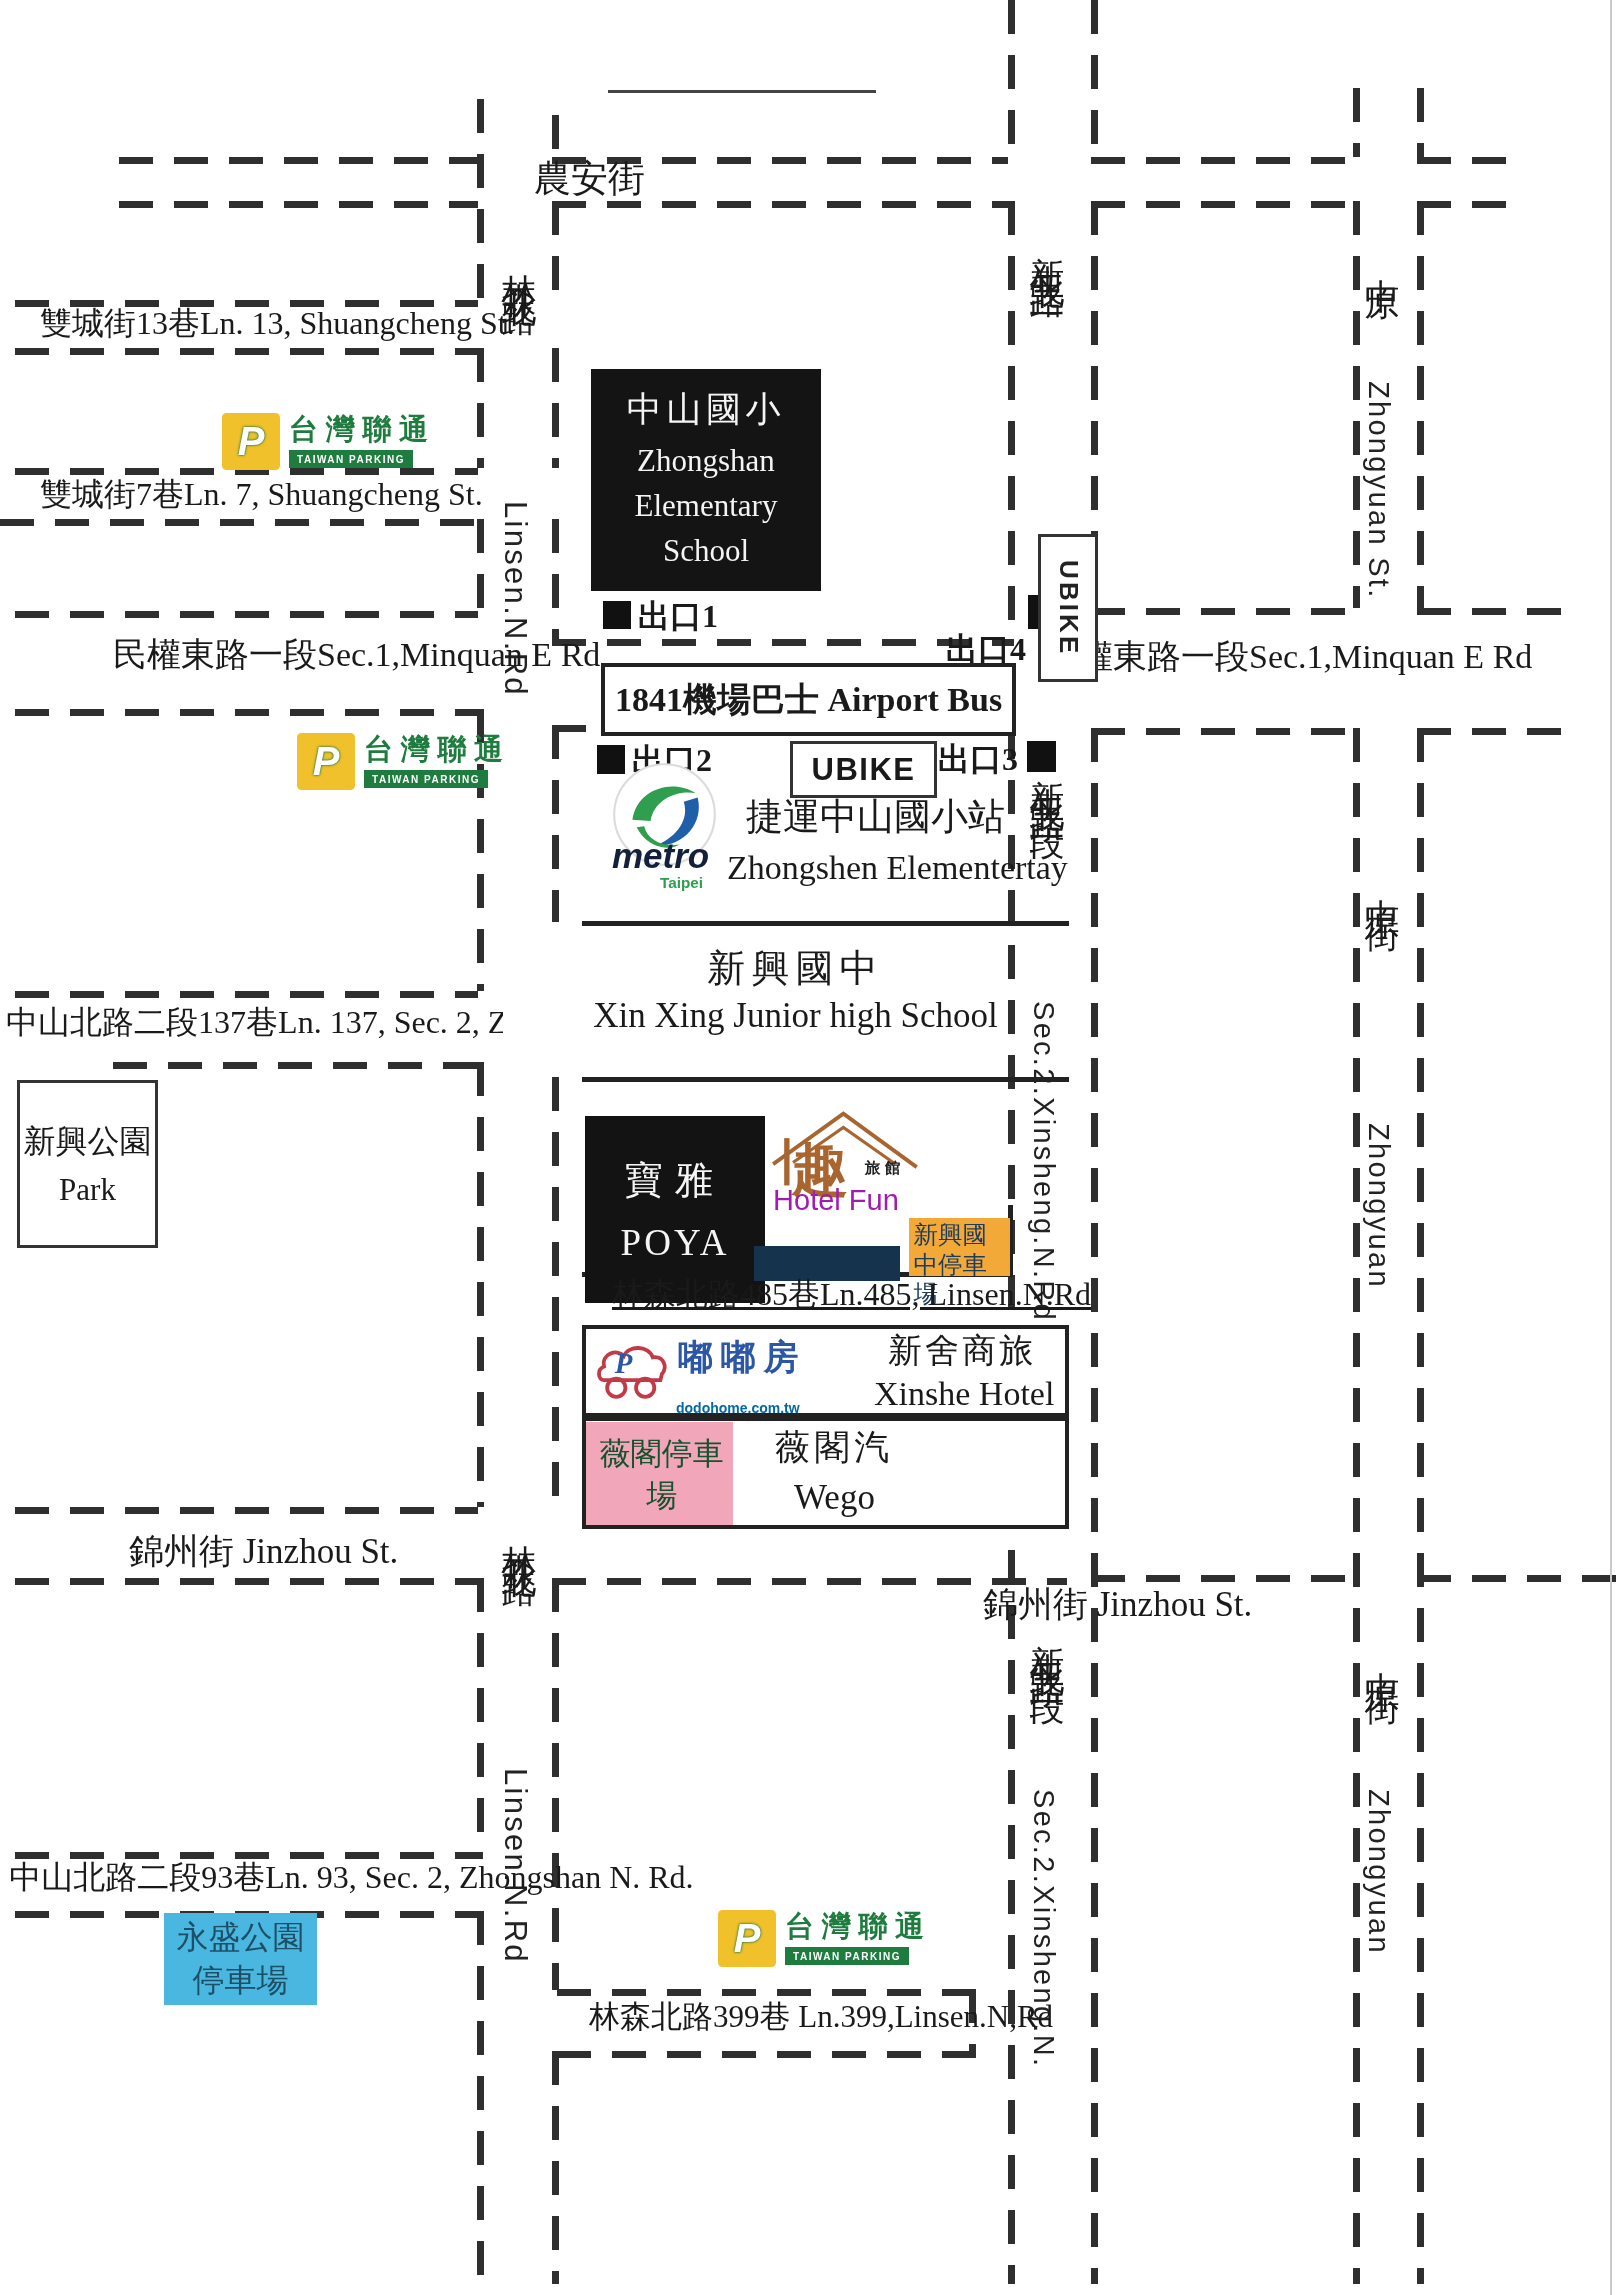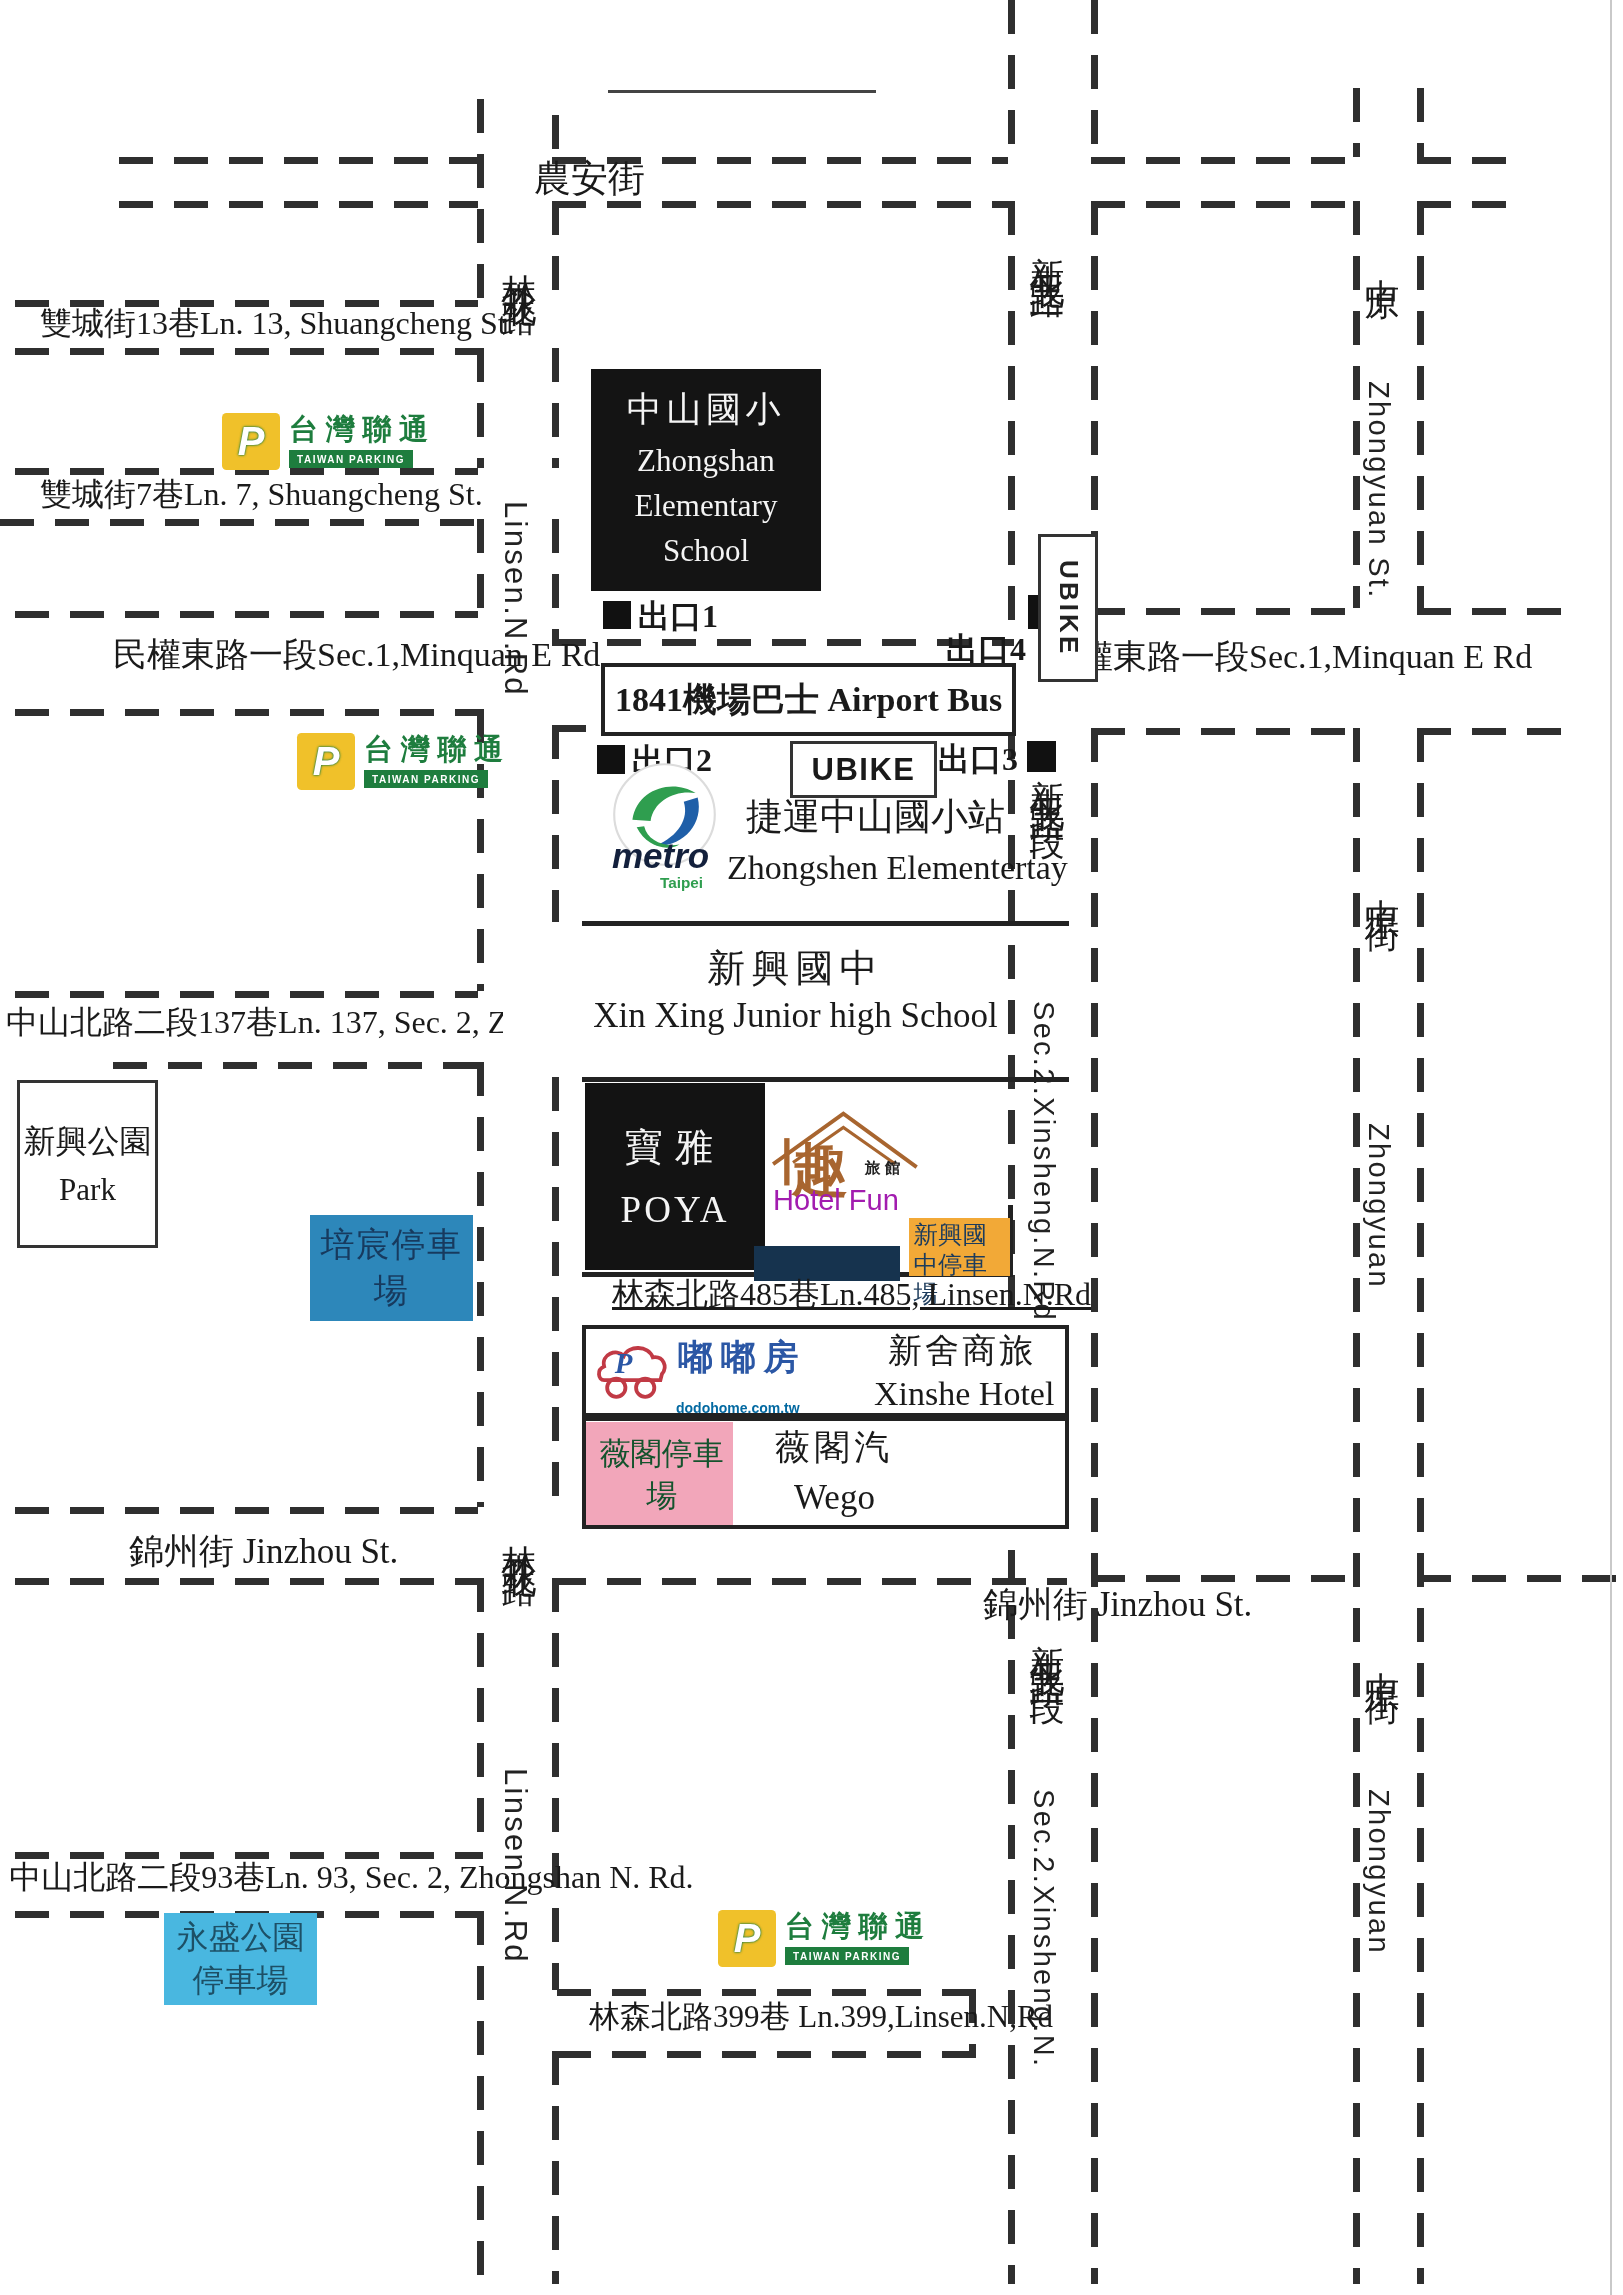--- a/index.html
+++ b/index.html
@@ -168,21 +168,21 @@
   <div class="lbl" style="left:727px;top:848px;font-size:34px;">Zhongshen Elementertay</div>
 
   <div class="sl" style="left:582px;top:921px;width:487px;height:4.6px;"></div>
   <div class="sl" style="left:582px;top:1077px;width:487px;height:4.6px;"></div>
   <div class="sl" style="left:582px;top:1272px;width:430px;height:5.4px;"></div>
   <div class="sl" style="left:1008px;top:1205px;width:4.6px;height:72px;"></div>
 
   <div class="lbl" style="left:583px;top:947px;width:425px;text-align:center;font-size:38px;letter-spacing:6.1px;">新興國中</div>
   <div class="lbl" style="left:583px;top:996px;width:425px;text-align:center;font-size:35px;">Xin Xing Junior high School</div>
 
-  <div class="box center z4" style="left:585px;top:1083px;width:180px;height:187px;background:#131313;color:#f5f5f5;gap:6px;">
+  <div class="box center z4" style="left:585px;top:1116px;width:180px;height:187px;background:#131313;color:#f5f5f5;gap:6px;">
     <div style="font-size:38px;letter-spacing:12.2px;">寶雅</div>
     <div style="font-size:37px;margin-top:9px;letter-spacing:3.1px;">POYA</div>
   </div>
 
   <div class="box z5" style="left:767px;top:1103px;width:168px;height:115px;">
     <svg width="168" height="84" viewBox="0 0 220 110" style="position:absolute;left:0;top:0;">
       <polyline points="8,80 100,14 196,84" fill="none" stroke="#a8652f" stroke-width="5"></polyline>
       <polyline points="34,78 100,32 168,80" fill="none" stroke="#a8652f" stroke-width="4"></polyline>
       <line x1="26" y1="46" x2="26" y2="108" stroke="#a8652f" stroke-width="7"></line>
     </svg>
@@ -216,23 +216,20 @@
     <div style="padding:10.7px 6.1px 0 10.7px;font-size:31px;line-height:1.35;color:#14532d;text-align:center;">薇閣停車場</div>
   </div>
   <div class="lbl z5" style="left:735px;top:1428px;width:199px;text-align:center;font-size:35px;letter-spacing:4.6px;">薇閣汽</div>
   <div class="lbl z5" style="left:735px;top:1478px;width:199px;text-align:center;font-size:35px;">Wego</div>
 
   <div class="box center z4" style="left:17px;top:1080px;width:141px;height:168px;border:3.8px solid #333;background:#fff;">
     <div style="font-size:32px;">新興公園</div>
     <div style="font-size:31px;margin-top:7.7px;">Park</div>
   </div>
 
-  <div class="box center z4" style="left:310px;top:1215px;width:163px;height:106px;background:#2d87ba;">
-    <div style="font-size:34px;color:#173a5e;letter-spacing:1.5px;">培宸停車場</div>
-  </div>
 
   <div class="box center z4" style="left:164px;top:1913px;width:153px;height:92px;background:#49b7e0;">
     <div style="font-size:32px;color:#1d5066;line-height:1.35;width:135px;text-align:center;">永盛公園停車場</div>
   </div>
 
   <div class="box z5" style="left:222px;top:413px;width:191px;height:60px;">
     <div class="box center" style="left:0;top:0;width:58px;height:57px;background:#f0c12a;border-radius:4.6px;">
       <span class="sans" style="font-size:40px;font-weight:700;font-style:italic;color:#fff;text-shadow:0 0 2.3px #1e7d3e,0 0 2.3px #1e7d3e;">P</span>
     </div>
     <div class="lbl" style="left:67px;top:0;font-size:29px;font-weight:700;color:#1e7d3e;letter-spacing:7.7px;">台灣聯通</div>

